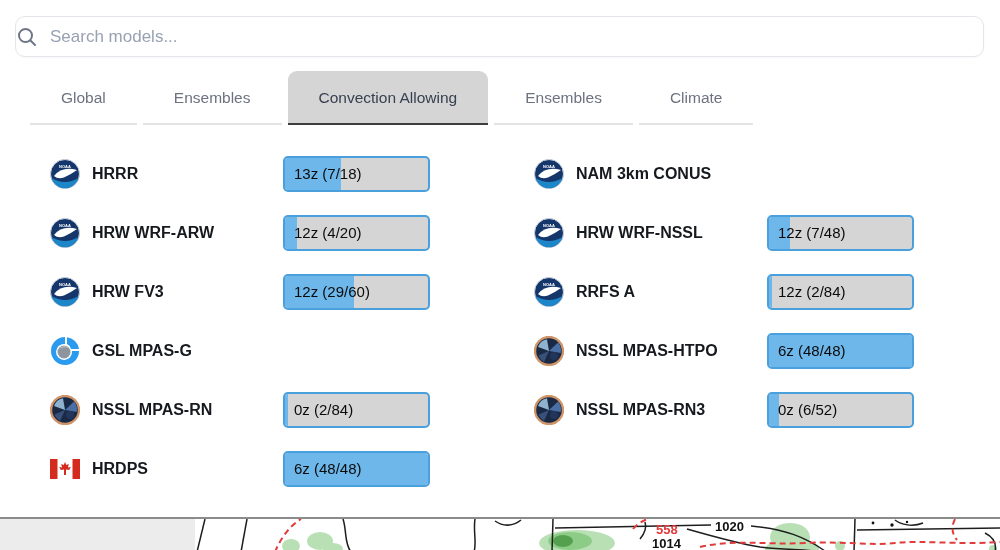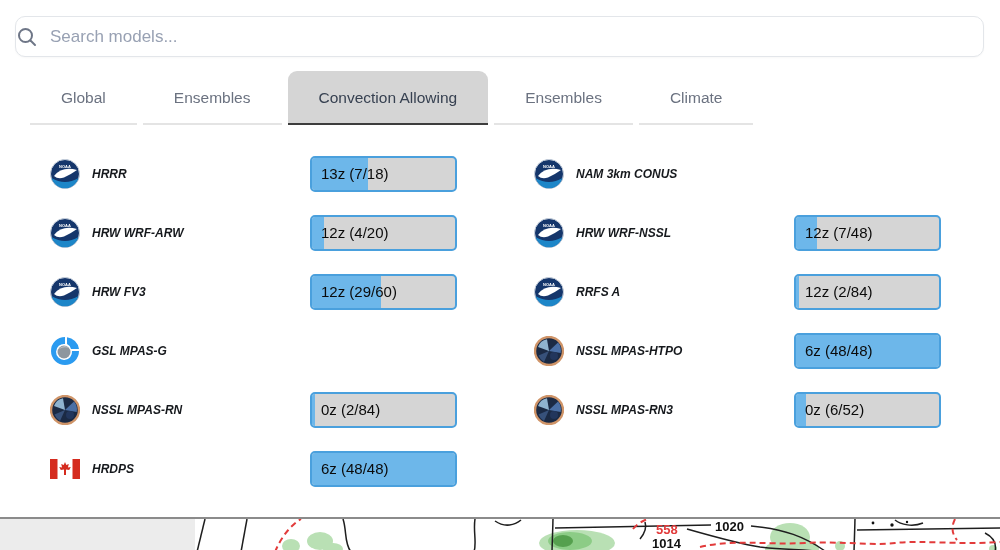--- a/index.html
+++ b/index.html
@@ -25,22 +25,22 @@
          white-space:nowrap; }
   .tab.active { background:var(--active-tab-bg,#d5d5d5); color:#374151;
                 border-radius:9px 9px 0 0; border-bottom:2px solid #3d3d3d; }
 
   
   .model-grid { position:absolute; left:50px; top:144px; display:grid;
                 grid-template-columns:484px 484px; }
   .model-row { display:flex; align-items:center; height:59px; width:484px; }
   .logo { width:30px; height:30px; flex:0 0 30px; display:flex;
           align-items:center; justify-content:center; }
-  .model-name { margin-left:12px; font-size:12px; font-weight:bold; color:#16191d;font-style:italic; }
-  .progress { position:relative; margin-left:auto; margin-right:77px;
+  .model-name { margin-left:12px; font-size:16px; font-weight:bold; color:#16191d; }
+  .progress { position:relative; margin-left:auto; margin-right:104px;
               width:147px; height:36px; border:2px solid var(--progress-border,#4aa0dd);
               border-radius:5px; background:var(--progress-track,#d5d5d5);
               overflow:hidden; cursor:pointer; }
   .progress-fill { position:absolute; left:0; top:0; bottom:0;
                    background:var(--progress-fill,#6db7ea); }
   .progress-label { position:absolute; left:9px; top:0; height:32px; line-height:32px;
                     font-size:15px; font-weight:500; color:#0b0b0b; white-space:nowrap; }
 
   
   .map-strip { position:absolute; left:0; top:517px; width:1000px; height:33px;

